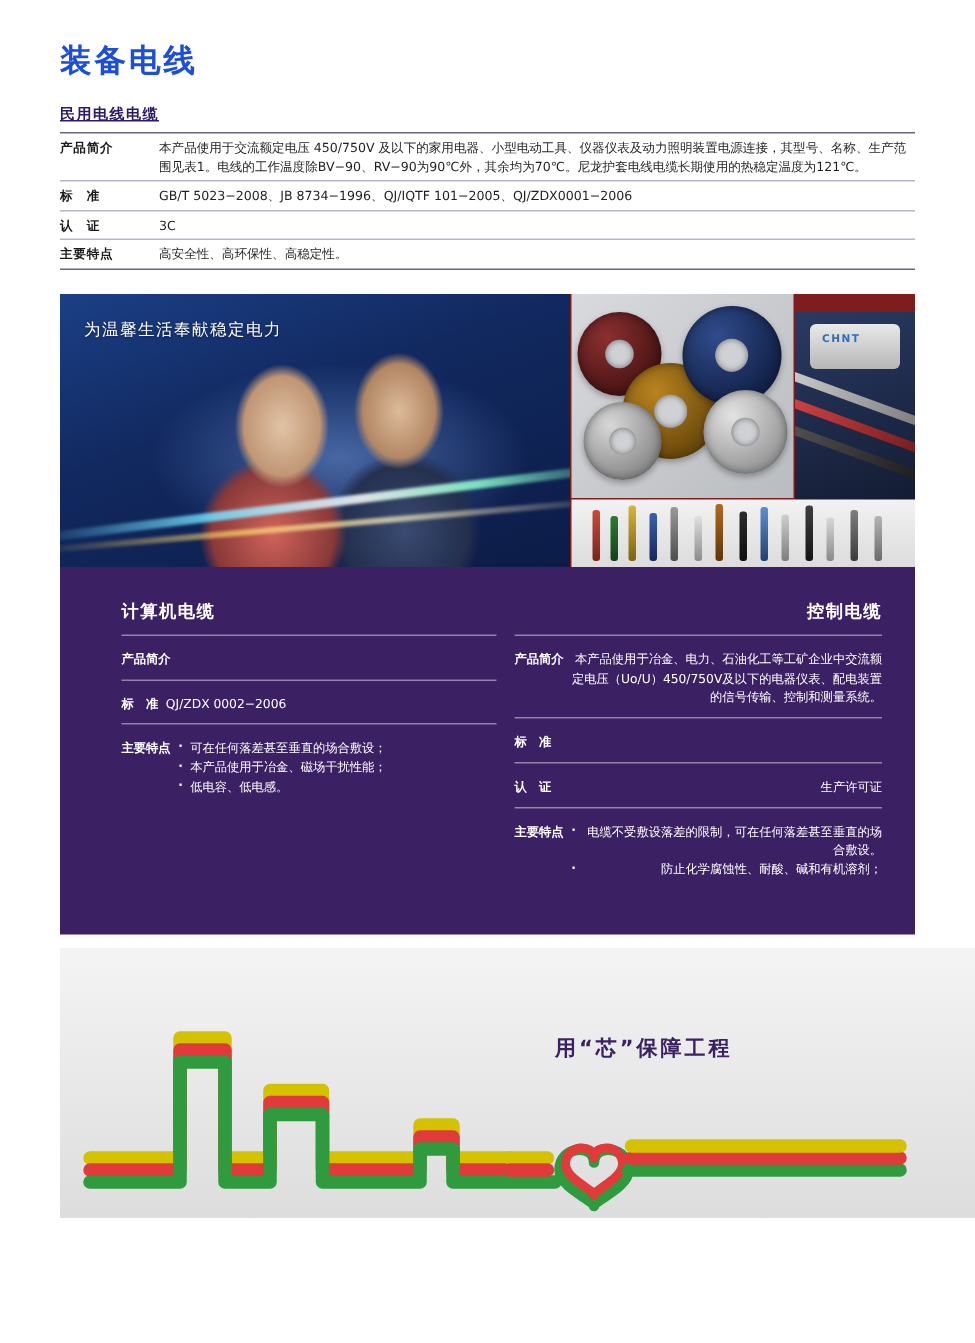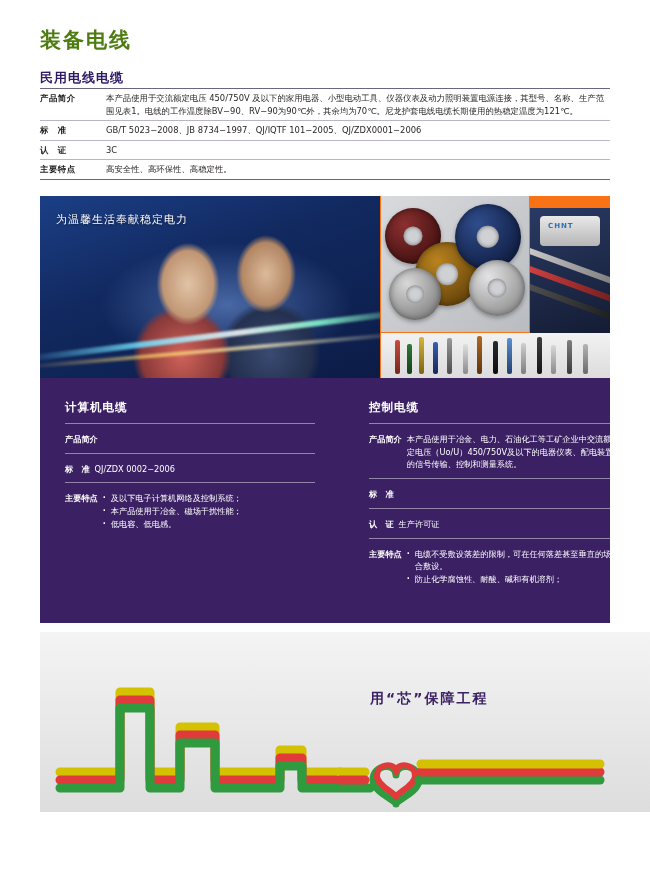--- a/index.html
+++ b/index.html
@@ -24,34 +24,35 @@
   
   .title-bar {
     position: absolute;
     left: 40px;
     top: 28px;
     width: 570px;
   }
   .main-title {
     font-size: 21px;
     font-weight: bold;
-    color: #4d7c0f;
+    color: #1d4ed8;
     letter-spacing: 2px;
     line-height: 1.2;
   }
 
   
   .sec-head {
     position: absolute;
     left: 40px;
     top: 69px;
-    font-size: 13px;
+    font-size: 10px;
     font-weight: bold;
     color: #2e1a66;
     letter-spacing: 1px;
+    text-decoration: underline;
   }
 
   
   .spec-table {
     position: absolute;
     left: 40px;
     top: 88px;
     width: 570px;
     border-collapse: collapse;
     font-size: 8.4px;
@@ -78,21 +79,21 @@
     padding-left: 2px !important;
   }
 
   
   .photo-band {
     position: absolute;
     left: 40px;
     top: 196px;
     width: 570px;
     height: 182px;
-    background: #f97316;
+    background: #7f1d1d;
     overflow: hidden;
   }
   .photo-main {
     position: absolute;
     left: 0; top: 0;
     width: 340px; height: 182px;
     background:
       radial-gradient(ellipse 180px 90px at 55% 60%, rgba(120,160,230,0.55) 0%, rgba(30,60,130,0.1) 70%),
       linear-gradient(160deg, #1b3f86 0%, #10275c 40%, #0a1840 100%);
     overflow: hidden;
@@ -192,22 +193,22 @@
     top: 378px;
     width: 570px;
     height: 245px;
     background: #3b2064;
   }
   .col {
     position: absolute;
     top: 22px;
     color: #ffffff;
   }
-  .col-left { left: 25px; width: 250px; }
-  .col-right { left: 329px; width: 245px; }
+  .col-left { left: 41px; width: 250px; }
+  .col-right { left: 303px; width: 245px; text-align: right; }
   .col-title {
     font-size: 11.5px;
     font-weight: bold;
     letter-spacing: 1px;
     margin-bottom: 8px;
   }
   .col-rule {
     height: 1px;
     background: rgba(255,255,255,.45);
     margin-bottom: 9px;
@@ -275,21 +276,21 @@
   <div class="sec-head">民用电线电缆</div>
 
   <table class="spec-table">
     <tbody>
       <tr>
         <td class="spec-label">产品简介</td>
         <td class="spec-value">本产品使用于交流额定电压 450/750V 及以下的家用电器、小型电动工具、仪器仪表及动力照明装置电源连接，其型号、名称、生产范围见表1。电线的工作温度除BV−90、RV−90为90℃外，其余均为70℃。尼龙护套电线电缆长期使用的热稳定温度为121℃。</td>
       </tr>
       <tr>
         <td class="spec-label">标　准</td>
-        <td class="spec-value">GB/T 5023−2008、JB 8734−1997、QJ/IQTF 101−2005、QJ/ZDX0001−2006</td>
+        <td class="spec-value">GB/T 5023−2008、JB 8734−1996、QJ/IQTF 101−2005、QJ/ZDX0001−2006</td>
       </tr>
       <tr>
         <td class="spec-label">认　证</td>
         <td class="spec-value">3C</td>
       </tr>
       <tr>
         <td class="spec-label">主要特点</td>
         <td class="spec-value">高安全性、高环保性、高稳定性。</td>
       </tr>
     </tbody>
@@ -352,21 +353,21 @@
 
       <div class="kv">
         <div class="k">标　准</div>
         <div class="v">QJ/ZDX 0002−2006</div>
       </div>
       <div class="col-rule"></div>
 
       <div class="kv">
         <div class="k">主要特点</div>
         <ul class="bullets">
-          <li>及以下电子计算机网络及控制系统；</li>
+          <li>可在任何落差甚至垂直的场合敷设；</li>
           <li>本产品使用于冶金、磁场干扰性能；</li>
           <li>低电容、低电感。</li>
         </ul>
       </div>
     </div>
 
     <div class="col col-right">
       <div class="col-title">控制电缆</div>
       <div class="col-rule"></div>
 

